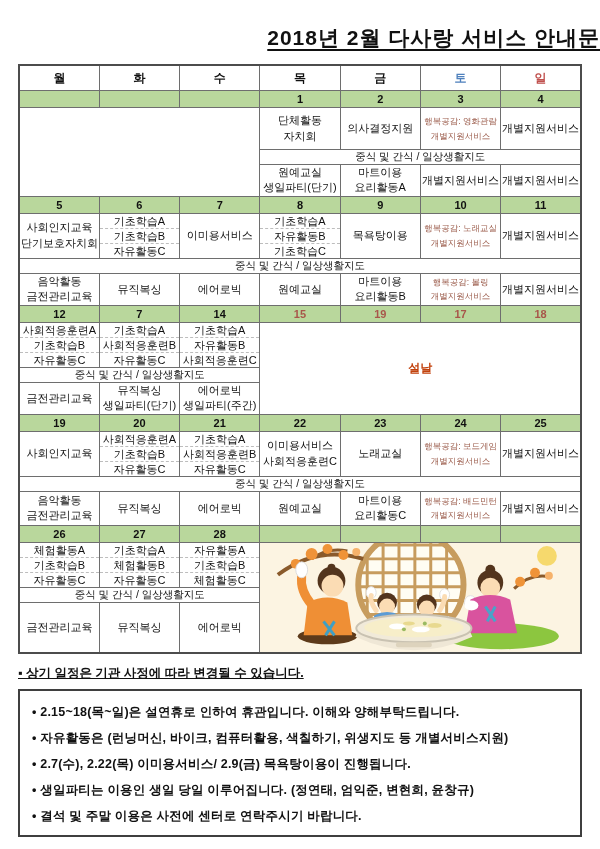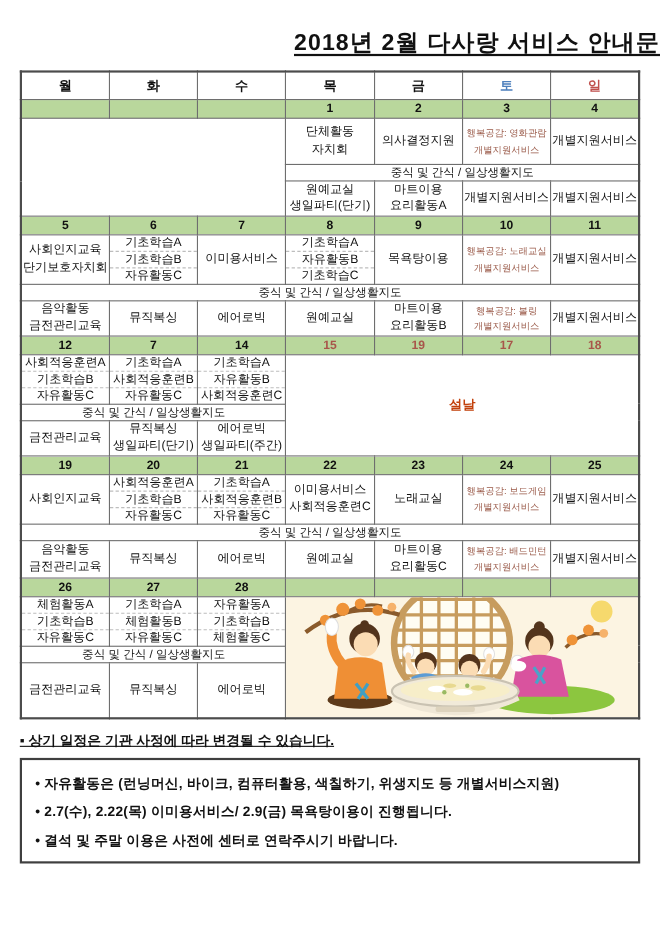--- a/index.html
+++ b/index.html
@@ -347,17 +347,19 @@
     <td class="c">금전관리교육</td>
     <td class="c">뮤직복싱</td>
     <td class="c">에어로빅</td>
   </tr>
 </tbody>
   </table>
 
 <div class="change">▪ 상기 일정은 기관 사정에 따라 변경될 수 있습니다.</div>
 
 <div class="box">
+  <div class="note-item">• 2.15~18(목~일)은 설연휴로 인하여 휴관입니다. 이해와 양해부탁드립니다.</div>
   <div class="note-item">• 자유활동은 (런닝머신, 바이크, 컴퓨터활용, 색칠하기, 위생지도 등 개별서비스지원)</div>
   <div class="note-item">• 2.7(수), 2.22(목) 이미용서비스/ 2.9(금) 목욕탕이용이 진행됩니다.</div>
+  <div class="note-item">• 생일파티는 이용인 생일 당일 이루어집니다. (정연태, 엄익준, 변현희, 윤창규)</div>
   <div class="note-item">• 결석 및 주말 이용은 사전에 센터로 연락주시기 바랍니다.</div>
 
 </div>
 
 </body></html>

